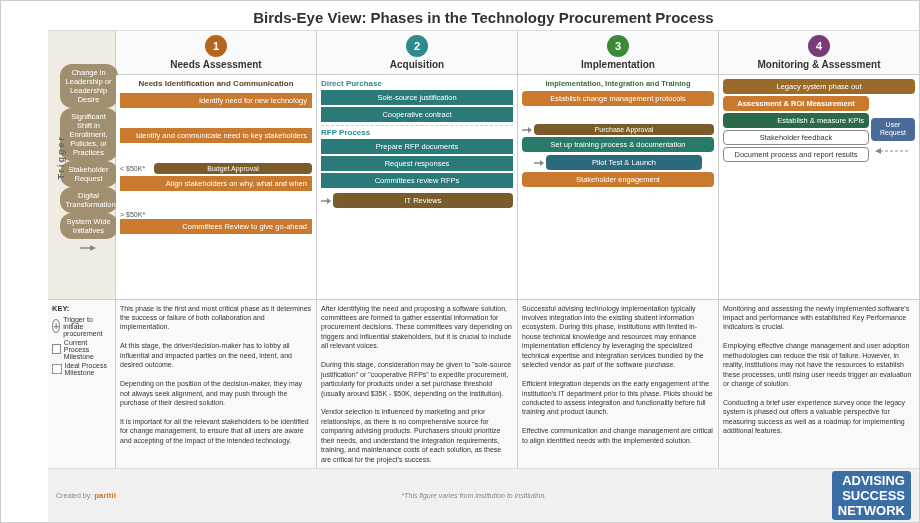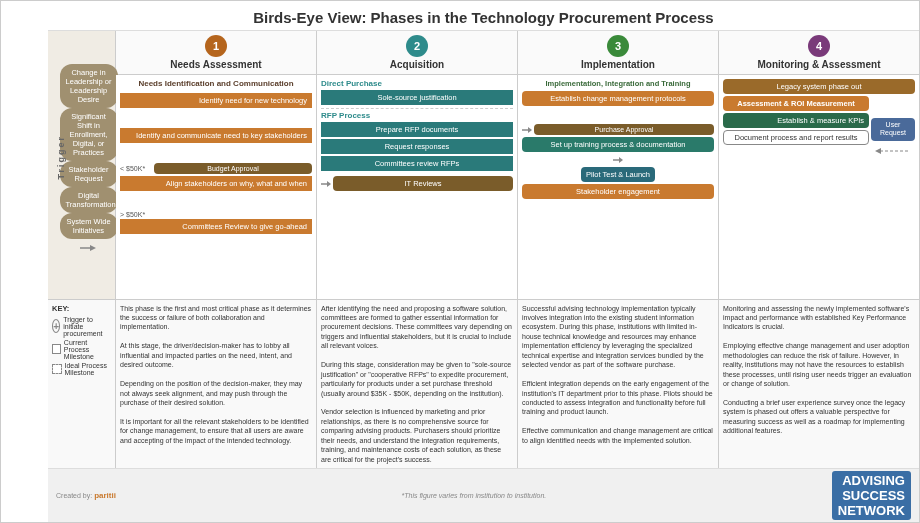--- a/index.html
+++ b/index.html
@@ -288,21 +288,21 @@
 <div class="page-wrapper">
 
   <div class="main-title">Birds-Eye View: Phases in the Technology Procurement Process</div>
 
   <div class="content-area">
 
     <div class="trigger-col">
       <div style="writing-mode:vertical-rl;transform:rotate(180deg);font-size:9px;font-weight:bold;color:#666;letter-spacing:2px;position:absolute;left:8px;top:50%;margin-top:-30px;">Trigger</div>
       <div class="trigger-items" style="margin-left:14px;">
         <div class="trigger-item">Change in Leadership or Leadership Desire</div>
-        <div class="trigger-item">Significant Shift in Enrollment, Digital, or Practices</div>
+        <div class="trigger-item">Significant Shift in Enrollment, Policies, or Practices</div>
         <div class="trigger-item">Stakeholder Request</div>
         <div class="trigger-item">Digital Transformation</div>
         <div class="trigger-item">System Wide Initiatives</div>
 
         <div style="margin-top:4px;">
           <svg width="18" height="10">
             <line x1="0" y1="5" x2="12" y2="5" stroke="#888" stroke-width="1.5"></line>
             <polygon points="10,2 16,5 10,8" fill="#888"></polygon>
           </svg>
         </div>
@@ -333,20 +333,21 @@
       </div>
 
       <div class="phase-col phase2-col">
         <div class="phase-header">
           <div class="phase-number-circle" style="background:#2e8b8b;">2</div>
           <div class="phase-title">Acquisition</div>
         </div>
         <div class="phase-body">
           <div style="font-size:8px;font-weight:bold;color:#2e8b8b;margin-bottom:2px;">Direct Purchase</div>
           <div class="teal-box">Sole-source justification</div>
+          <div class="teal-box">Cooperative contract</div>
           <div style="margin: 3px 0 2px 0;border-top:1px dashed #ccc;"></div>
           <div style="font-size:8px;font-weight:bold;color:#2e8b8b;margin-bottom:2px;">RFP Process</div>
           <div class="teal-box">Prepare RFP documents</div>
           <div class="teal-box">Request responses</div>
           <div class="teal-box">Committees review RFPs</div>
           <div style="display:flex;align-items:center;margin-top:3px;">
             <svg width="10" height="10">
               <line x1="0" y1="5" x2="8" y2="5" stroke="#888" stroke-width="1.5"></line>
               <polygon points="6,2 10,5 6,8" fill="#888"></polygon>
             </svg>
@@ -364,21 +365,21 @@
           <div style="font-size:7.5px;font-weight:bold;color:#3a6a3a;text-align:center;margin-bottom:3px;line-height:1.2;">Implementation, Integration and Training</div>
           <div class="impl-orange-box">Establish change management protocols</div>
           <div style="display:flex;align-items:center;gap:2px;margin:2px 0;">
             <svg width="10" height="10">
               <line x1="0" y1="5" x2="8" y2="5" stroke="#888" stroke-width="1.5"></line>
               <polygon points="6,2 10,5 6,8" fill="#888"></polygon>
             </svg>
             <div style="background:#7a5c2a;color:#fff;border-radius:4px;padding:2px 4px;font-size:7px;flex:1;text-align:center;">Purchase Approval</div>
           </div>
           <div class="impl-teal-box">Set up training process &amp; documentation</div>
-          <div style="display:flex;align-items:center;gap:2px;margin:2px 12px;flex-direction:column;">
+          <div style="display:flex;align-items:center;gap:2px;margin:2px 12px;">
             <svg width="10" height="10">
               <line x1="0" y1="5" x2="8" y2="5" stroke="#888" stroke-width="1.5"></line>
               <polygon points="6,2 10,5 6,8" fill="#888"></polygon>
             </svg>
             <div class="pilot-box" style="flex:1;margin:0;">Pilot Test &amp; Launch</div>
           </div>
           <div class="impl-orange-box">Stakeholder engagement</div>
         </div>
       </div>
 
@@ -386,20 +387,21 @@
         <div class="phase-header">
           <div class="phase-number-circle" style="background:#7a3a7a;">4</div>
           <div class="phase-title">Monitoring &amp; Assessment</div>
         </div>
         <div class="phase-body" style="position:relative;">
           <div class="legacy-box">Legacy system phase out</div>
           <div style="display:flex;gap:2px;">
             <div style="flex:1;">
               <div style="background:#c97a2f;color:#fff;border-radius:4px;padding:3px 4px;font-size:7.5px;text-align:center;margin-bottom:2px;font-weight:bold;line-height:1.2;">Assessment &amp; ROI Measurement</div>
               <div class="mon-teal-box">Establish &amp; measure KPIs</div>
+              <div class="mon-outline-box">Stakeholder feedback</div>
               <div class="mon-outline-box">Document process and report results</div>
             </div>
             <div style="width:44px;display:flex;flex-direction:column;gap:2px;align-items:center;">
               <div style="background:#4a6a9a;color:#fff;border-radius:4px;padding:3px 4px;font-size:7px;text-align:center;line-height:1.2;width:100%;margin-top:22px;">User Request</div>
 
               <svg width="40" height="16">
                 <line x1="35" y1="8" x2="5" y2="8" stroke="#888" stroke-width="1" stroke-dasharray="3,2"></line>
                 <polygon points="8,5 2,8 8,11" fill="#888"></polygon>
               </svg>
             </div>

